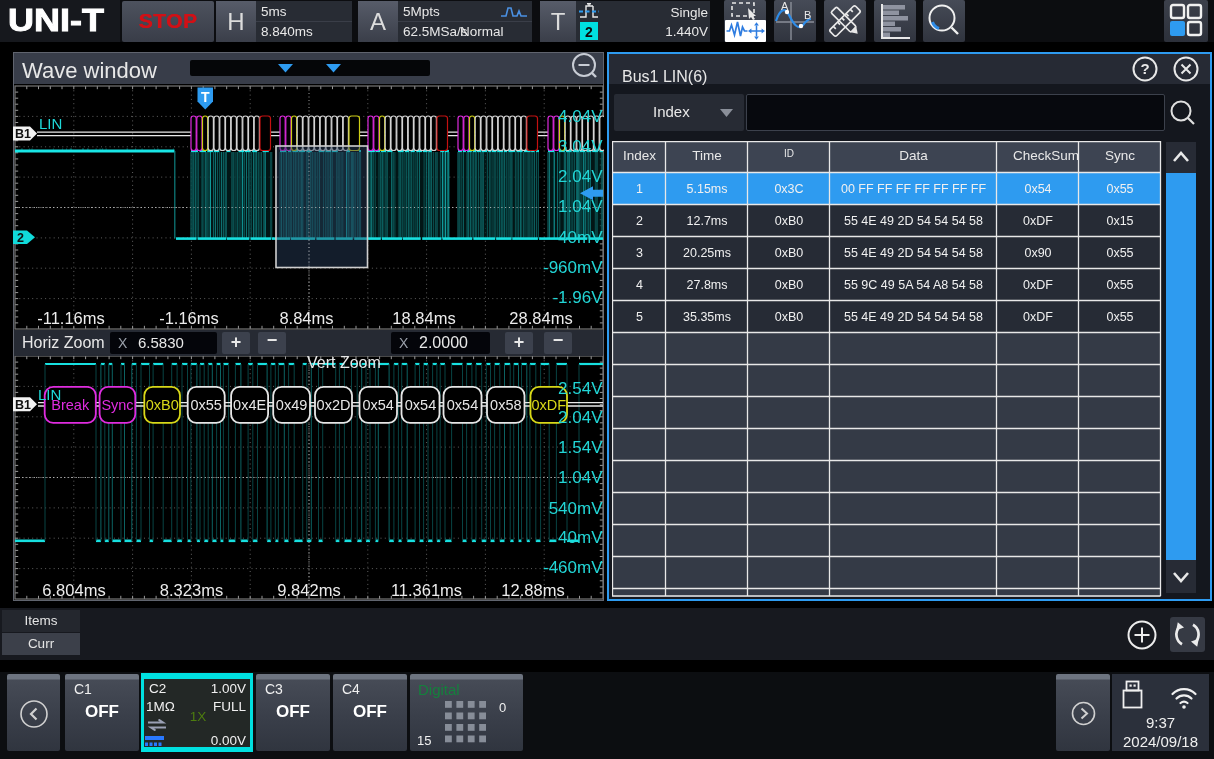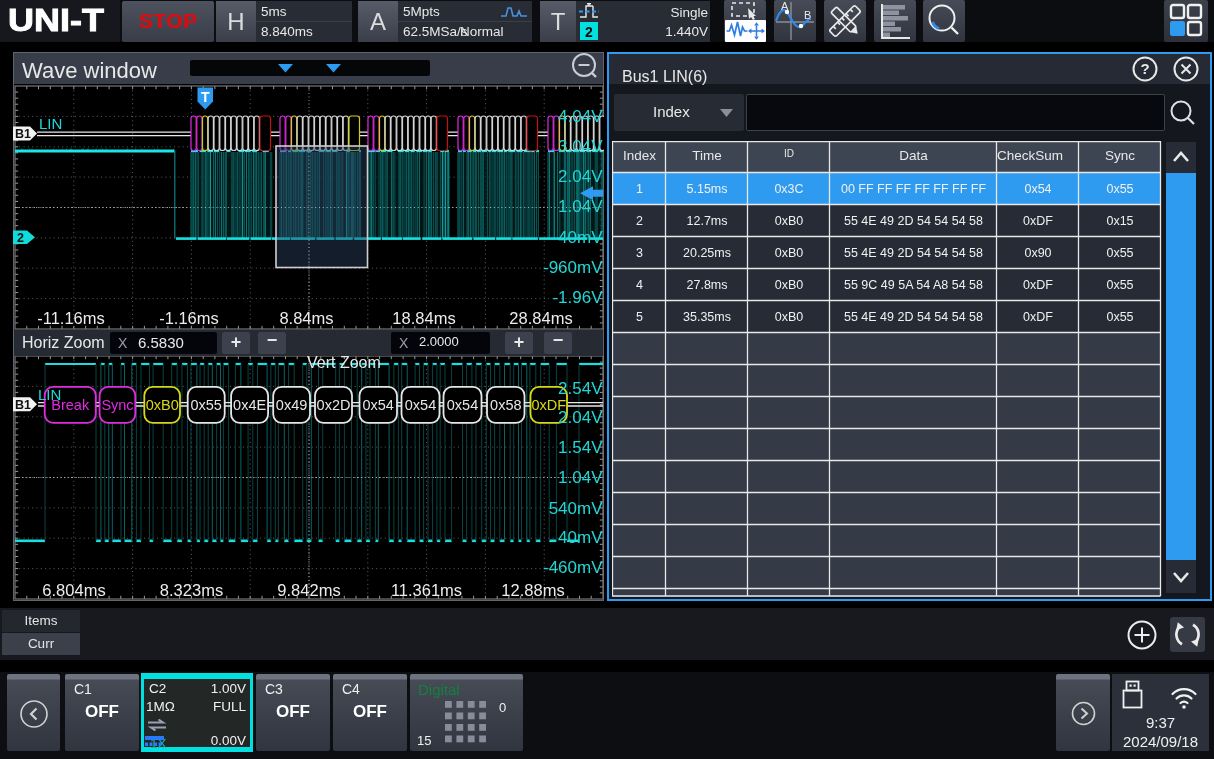--- a/index.html
+++ b/index.html
@@ -741,21 +741,21 @@
     <div class="abs" style="left:110px;top:332px;width:107px;height:22px;background:#04050a;border-radius:2px"></div>
     <div class="abs" style="left:118px;top:335px;font-size:14px;color:#9aa0aa">X</div>
     <div class="abs txt" style="left:138px;top:334px;font-size:15px">6.5830</div>
     <div class="abs" style="left:222px;top:332px;width:28px;height:22px;background:#3c414d;border-radius:2px"></div>
     <div class="abs txt" style="left:222px;top:332px;width:28px;text-align:center;font-size:18px;font-weight:bold">+</div>
     <div class="abs" style="left:258px;top:332px;width:28px;height:22px;background:#3c414d;border-radius:2px"></div>
     <div class="abs txt" style="left:258px;top:330px;width:28px;text-align:center;font-size:18px;font-weight:bold">−</div>
     <div class="abs txt" style="left:307px;top:354px;font-size:16px">Vert Zoom</div>
     <div class="abs" style="left:391px;top:332px;width:99px;height:22px;background:#04050a;border-radius:2px"></div>
     <div class="abs" style="left:399px;top:335px;font-size:14px;color:#9aa0aa">X</div>
-    <div class="abs txt" style="left:419px;top:334px;font-size:13px">2.0000</div>
+    <div class="abs txt" style="left:419px;top:334px;font-size:16px">2.0000</div>
     <div class="abs" style="left:505px;top:332px;width:28px;height:22px;background:#3c414d;border-radius:2px"></div>
     <div class="abs txt" style="left:505px;top:332px;width:28px;text-align:center;font-size:18px;font-weight:bold">+</div>
     <div class="abs" style="left:544px;top:332px;width:28px;height:22px;background:#3c414d;border-radius:2px"></div>
     <div class="abs txt" style="left:544px;top:330px;width:28px;text-align:center;font-size:18px;font-weight:bold">−</div>
     <div class="abs" style="left:607px;top:52px;width:605px;height:549px;background:#14171e;border:2px solid #2e9bf0"></div>
     <div class="abs" style="left:609px;top:54px;width:601px;height:30px;background:#262a34"></div>
     <div class="abs txt" style="left:622px;top:68px;font-size:16px">Bus1 LIN(6)</div>
     <svg class="abs" style="left:1131px;top:55px" width="28" height="28" viewBox="0 0 28 28">
       <circle cx="14" cy="14" r="11.5" stroke="#e8e8e8" stroke-width="2" fill="none"></circle>
       <text x="14" y="19" font-size="15" font-weight="bold" fill="#e8e8e8" text-anchor="middle">?</text>
@@ -772,21 +772,21 @@
     <div class="abs" style="left:746px;top:94px;width:419px;height:37px;background:#07090e;border:1px solid #3c414c;border-radius:2px"></div>
     <svg class="abs" style="left:1168px;top:98px" width="30" height="30" viewBox="0 0 30 30">
       <circle cx="13" cy="13" r="9.5" stroke="#e0e0e0" stroke-width="2" fill="none"></circle>
       <path d="M20 20 l6 6" stroke="#e0e0e0" stroke-width="2.2"></path>
     </svg>
     <div class="abs" style="left:613px;top:142px;width:548px;height:31px;background:#3d4452"></div>
     <div class="abs" style="left:613px;top:148px;width:53px;text-align:center;font-size:13.5px;color:#e8e8e8">Index</div>
     <div class="abs" style="left:666px;top:148px;width:82px;text-align:center;font-size:13.5px;color:#e8e8e8">Time</div>
     <div class="abs" style="left:748px;top:148px;width:82px;text-align:center;font-size:10px;color:#e8e8e8">ID</div>
     <div class="abs" style="left:830px;top:148px;width:167px;text-align:center;font-size:13.5px;color:#e8e8e8">Data</div>
-    <div class="abs" style="left:997px;top:148px;width:82px;text-align:left;font-size:13.5px;color:#e8e8e8">CheckSum</div>
+    <div class="abs" style="left:997px;top:148px;width:82px;text-align:right;font-size:13.5px;color:#e8e8e8">CheckSum</div>
     <div class="abs" style="left:1079px;top:148px;width:82px;text-align:center;font-size:13.5px;color:#e8e8e8">Sync</div>
     <div class="abs" style="left:613px;top:173px;width:548px;height:32px;background:#2e9bf0"></div>
     <div class="abs" style="left:613px;top:182px;width:53px;text-align:center;font-size:12.5px;color:#f0f0f0">1</div>
     <div class="abs" style="left:666px;top:182px;width:82px;text-align:center;font-size:12.5px;color:#f0f0f0">5.15ms</div>
     <div class="abs" style="left:748px;top:182px;width:82px;text-align:center;font-size:12.5px;color:#f0f0f0">0x3C</div>
     <div class="abs" style="left:830px;top:182px;width:167px;text-align:center;font-size:12.5px;color:#f0f0f0">00 FF FF FF FF FF FF FF</div>
     <div class="abs" style="left:997px;top:182px;width:82px;text-align:center;font-size:12.5px;color:#f0f0f0">0x54</div>
     <div class="abs" style="left:1079px;top:182px;width:82px;text-align:center;font-size:12.5px;color:#f0f0f0">0x55</div>
     <div class="abs" style="left:613px;top:205px;width:548px;height:32px;background:#262b35"></div>
     <div class="abs" style="left:613px;top:214px;width:53px;text-align:center;font-size:12.5px;color:#f0f0f0">2</div>
@@ -887,21 +887,21 @@
     <div class="abs" style="left:74px;top:681px;font-size:14px;color:#f0f0f0">C1</div>
     <div class="abs" style="left:65px;top:702px;width:74px;text-align:center;font-size:17px;font-weight:bold;color:#fff">OFF</div>
     <div class="abs" style="left:141px;top:673px;width:112px;height:79px;background:#232826;border:3px solid #00e0e0;border-top-width:6px;border-bottom-width:5px"></div>
     <div class="abs" style="left:149px;top:681px;font-size:13.5px;color:#f0f0f0">C2</div>
     <div class="abs" style="left:150px;top:681px;width:96px;text-align:right;font-size:13.5px;color:#f0f0f0">1.00V</div>
     <div class="abs" style="left:146px;top:699px;font-size:13.5px;color:#f0f0f0">1MΩ</div>
     <div class="abs" style="left:150px;top:699px;width:96px;text-align:right;font-size:13.5px;color:#f0f0f0">FULL</div>
     <svg class="abs" style="left:146px;top:719px" width="22" height="12" viewBox="0 0 22 12">
       <path d="M2 3.5 h15 l-4.5 -3 M20 8.5 h-15 l4.5 3" stroke="#9aa0b4" stroke-width="2" fill="none"></path>
     </svg>
-    <div class="abs" style="left:150px;top:736px;width:96px;text-align:left;font-size:13.5px;color:#14b8a6">1X</div>
+    <div class="abs" style="left:150px;top:709px;width:96px;text-align:center;font-size:13.5px;color:#4d7c0f">1X</div>
     <svg class="abs" style="left:145px;top:736px" width="22" height="11" viewBox="0 0 22 11">
       <rect x="0" y="0" width="19" height="4" fill="#2979ff"></rect>
       <g fill="#2979ff">
         <rect x="0" y="6.5" width="3" height="3.5"></rect>
         <rect x="4.5" y="6.5" width="3" height="3.5"></rect>
         <rect x="9" y="6.5" width="3" height="3.5"></rect>
         <rect x="13.5" y="6.5" width="3" height="3.5"></rect>
       </g>
     </svg>
     <div class="abs" style="left:150px;top:733px;width:96px;text-align:right;font-size:13.5px;color:#f0f0f0">0.00V</div>

